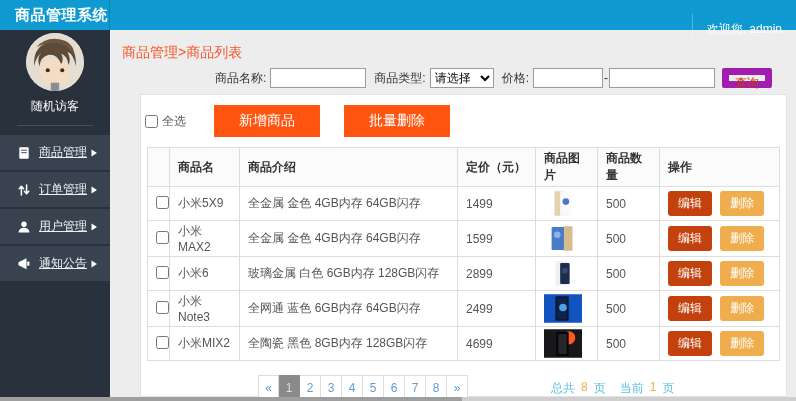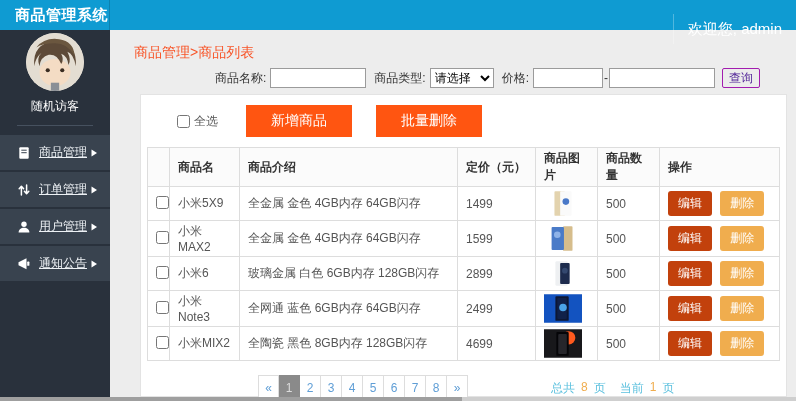--- a/index.html
+++ b/index.html
@@ -3,51 +3,51 @@
 <meta charset="utf-8">
 <style>
   * { margin:0; padding:0; box-sizing:border-box; }
   body { background:#fff; font-family:"Liberation Sans", sans-serif; }
   .page { position:relative; width:796px; height:401px; background:#ededed; overflow:hidden; font-size:12px; color:#555; }
 
   
   .header { position:relative; height:30px; background:#0f9bd2; display:flex; align-items:center; }
   .brand { width:110px; height:100%; display:flex; align-items:center; padding-left:15px; border-right:1px solid rgba(0,0,0,0.16); color:#fff; font-size:15px; font-weight:bold; letter-spacing:0.5px; white-space:nowrap; }
   .header-spacer { flex:1; }
-  .welcome { height:100%; display:flex; align-items:center; padding:12px 14px; color:#fff; font-size:15px; border-left:1px solid rgba(255,255,255,0.28);margin-top:28px; }
+  .welcome { height:100%; display:flex; align-items:center; padding:12px 14px; color:#fff; font-size:12px; border-left:1px solid rgba(255,255,255,0.28);margin-top:28px; }
 
   
   .sidebar { position:absolute; top:30px; left:0; width:110px; bottom:4px; background:#29313c; }
   .avatar-wrap { padding-top:3px; text-align:center; }
   .avatar { width:58px; height:58px; border-radius:50%; overflow:hidden; margin:0 auto; background:#e6e1d8; display:block; }
   .username { margin-top:7px; text-align:center; color:#fff; font-size:12px; }
   .side-divider { border-top:1px solid #46515f; margin:10px 17px 9px; }
   .menu { }
   .menu-item { height:35px; background:#39434f; margin-bottom:2px; display:flex; align-items:center; padding:0 10px 0 11px; color:#edf1f5; cursor:pointer;text-decoration:underline; }
   .mi-icon { width:14px; height:14px; margin-left:6px; flex:none; }
   .mi-label { margin-left:8px; flex:1; font-size:12px; }
   .mi-arrow { flex:none; width:8px; height:8px; margin-right:2px; }
 
   
   .main { position:relative; margin-left:110px; height:371px; }
-  .breadcrumb { position:absolute; top:14px; left:24px; color:#f85427; font-size:14px; }
+  .breadcrumb { position:absolute; top:14px; left:12px; color:#f85427; font-size:14px; }
   .filter-row { position:absolute; top:37px; left:105px; height:22px; display:flex; align-items:center; color:#333; white-space:nowrap; }
   .filter-row label { margin-right:4px; }
   .filter-row input[type="text"] { height:20px; border:1px solid #9b9b9b; background:#fff; padding:0 4px; font-size:12px; font-family:inherit; }
   .inp-name { width:96px; }
   .inp-price-min { width:70px; }
   .inp-price-max { width:106px; }
   .type-select { height:20px; width:64px; font-size:12px; font-family:inherit; border:1px solid #9b9b9b; background:#fff; margin-right:8px; }
   .gap8 { margin-left:8px; }
   .dash { margin:0 1px; color:#333; }
-  .btn-query { margin-left:7px; height:20px; padding:0 6px; font-size:12px; font-family:inherit; background:#ececec; border:1px solid #a21caf; border-radius:2px; color:#4c1d95; cursor:pointer; }
+  .btn-query { margin-left:7px; height:20px; padding:0 6px; font-size:12px; font-family:inherit; background:#ececec; border:7px solid #a21caf; border-radius:2px; color:#c2410c; cursor:pointer; }
 
   
   .panel { position:absolute; left:30px; right:9px; top:64px; bottom:4px; background:#fff; border:1px solid #e3e3e3; }
-  .toolbar { display:flex; align-items:center; padding:10px 14px 10px 36px; }
+  .toolbar { display:flex; align-items:center; padding:10px 14px 10px 4px; }
   .select-all-label { margin-left:4px; color:#555; }
   .btn-orange { border:none; background:#ff5511; color:#fff; font-size:14px; font-family:inherit; padding:7px 25px; cursor:pointer; }
   .btn-add { margin-left:28px; }
   .btn-batch { margin-left:24px; }
 
   
   table.grid { border-collapse:collapse; width:calc(100% - 12px); margin:0 6px; table-layout:fixed; }
   .grid th, .grid td { border:1px solid #ddd; padding:2px 8px; font-size:12px; text-align:left; overflow:hidden; }
   .grid th { color:#333; font-weight:bold; height:22px; background:#fbfbfb; }
   .grid td { height:34px; color:#555; }

